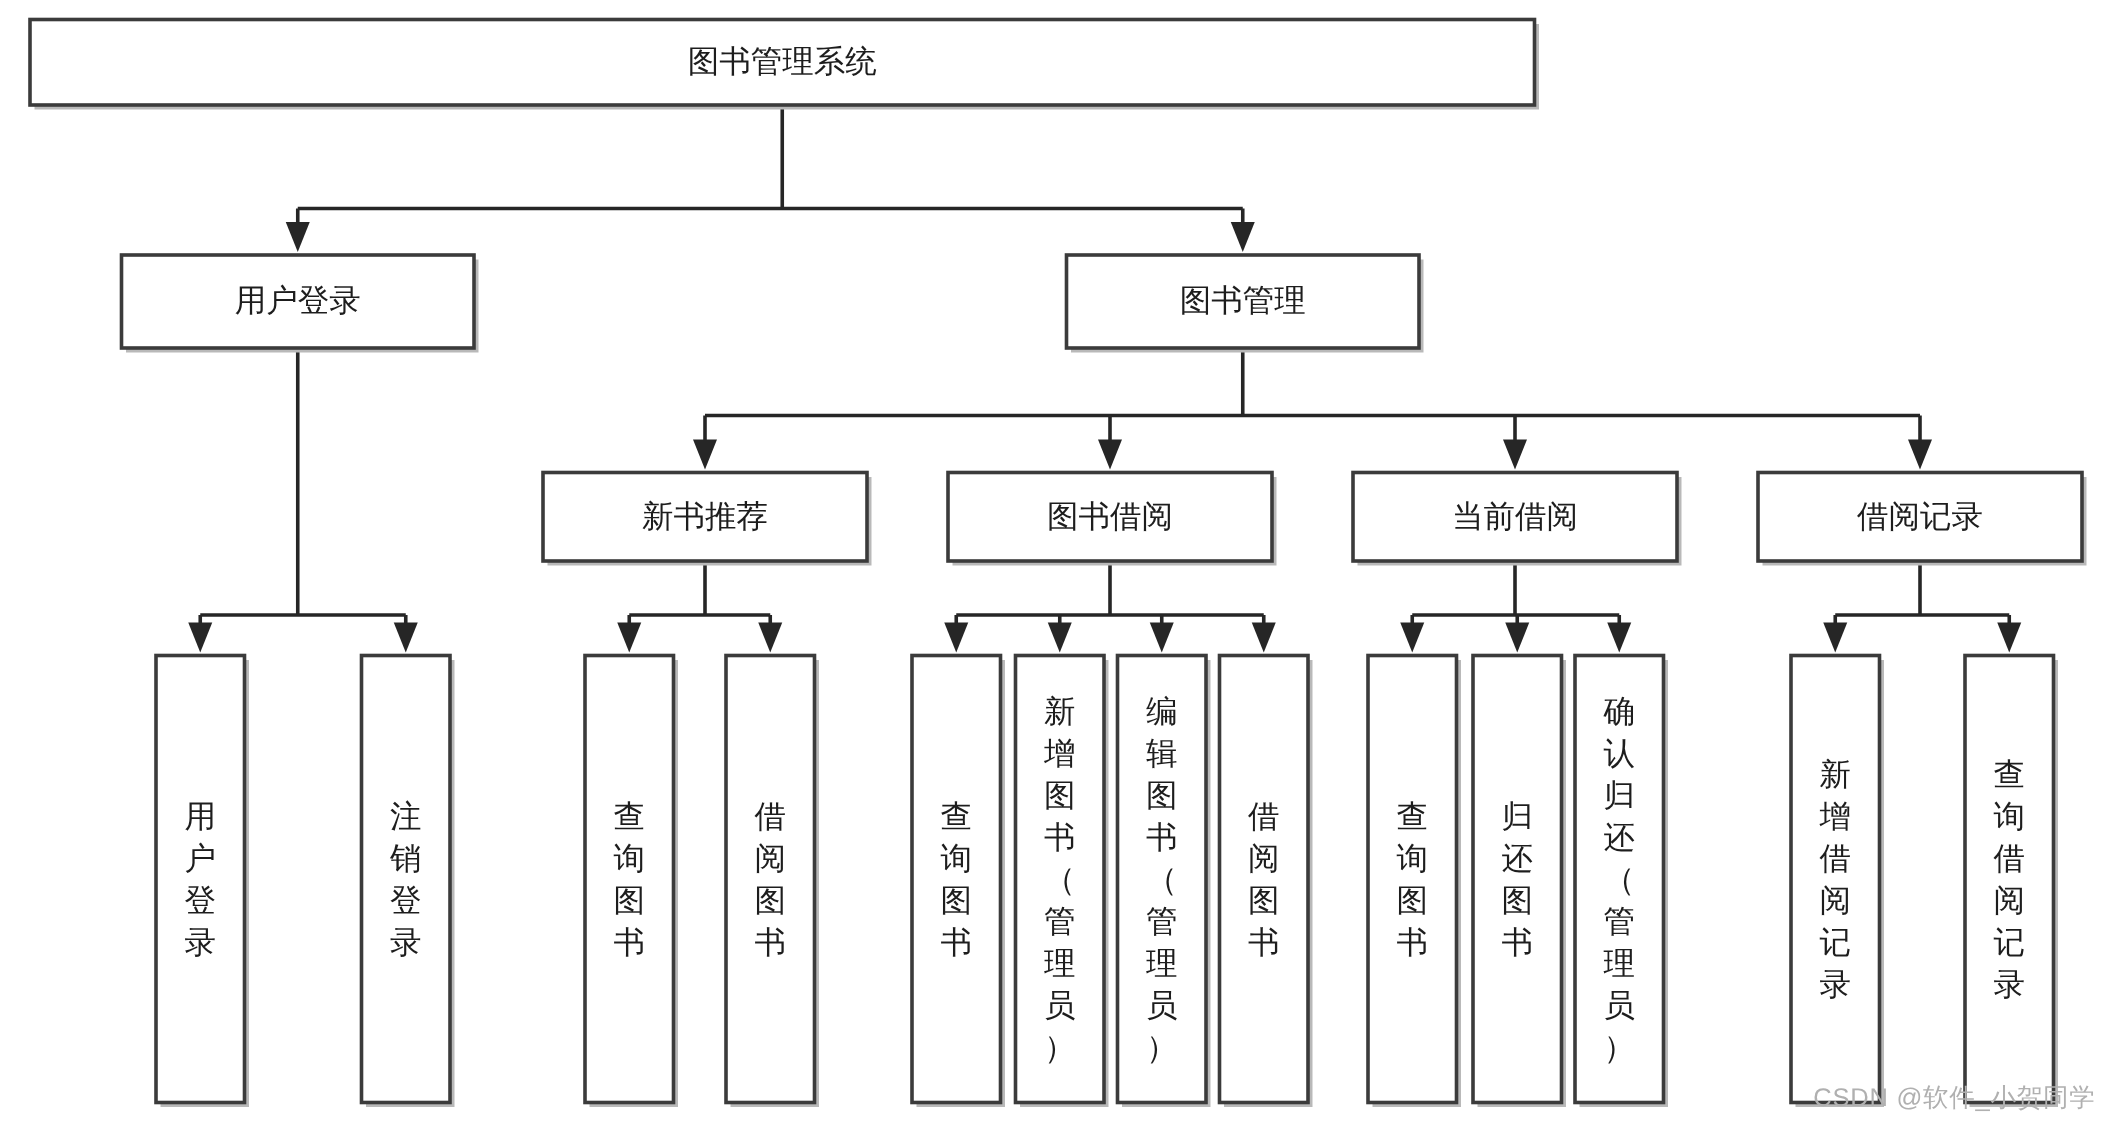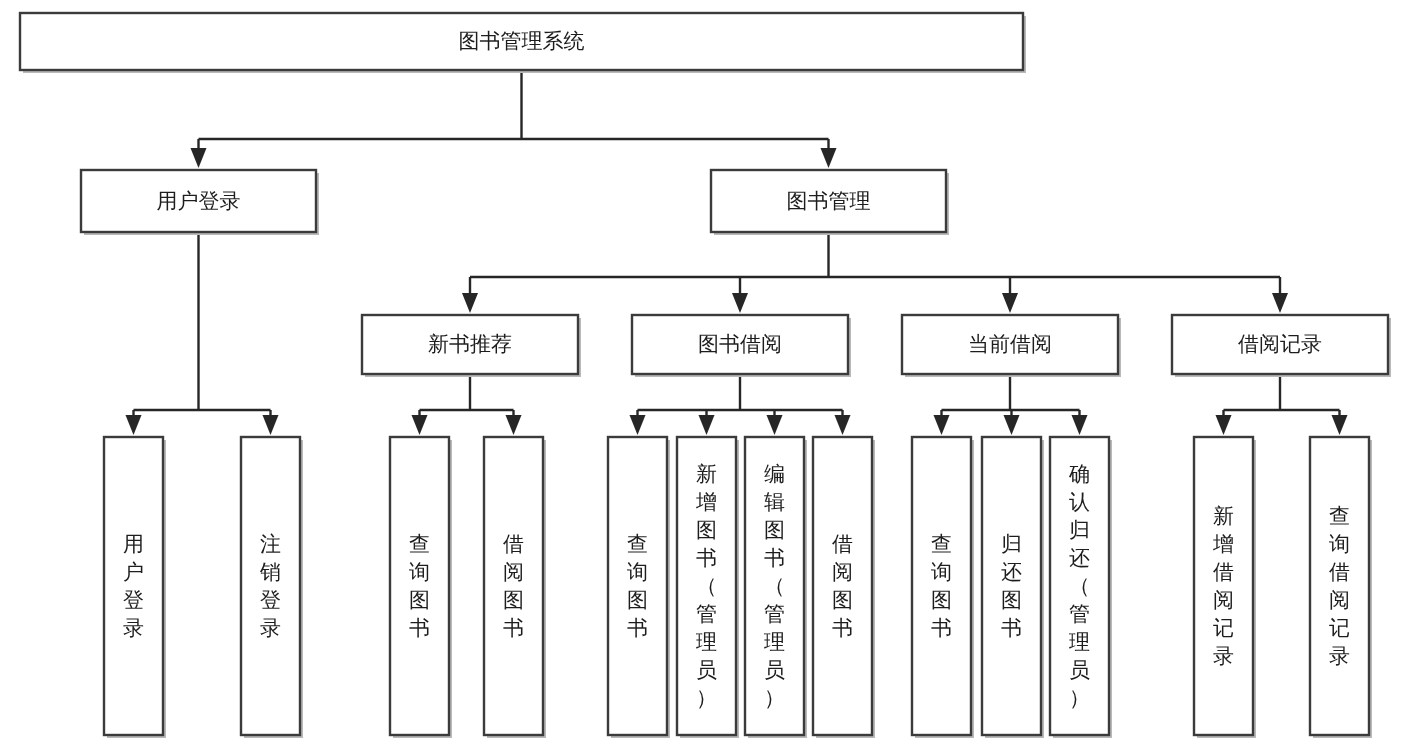--- a/index.html
+++ b/index.html
@@ -266,13 +266,14 @@
           <rect class="node-rect" x="1194" y="437" width="59" height="298"></rect>
           <text class="node-label-v" x="1223.5" y="523"><tspan x="1223.5" dy="0">新</tspan><tspan x="1223.5" dy="28">增</tspan><tspan x="1223.5" dy="28">借</tspan><tspan x="1223.5" dy="28">阅</tspan><tspan x="1223.5" dy="28">记</tspan><tspan x="1223.5" dy="28">录</tspan></text>
         </g>
         <g>
           <rect class="node-shadow" x="1313" y="440" width="59" height="298"></rect>
           <rect class="node-rect" x="1310" y="437" width="59" height="298"></rect>
           <text class="node-label-v" x="1339.5" y="523"><tspan x="1339.5" dy="0">查</tspan><tspan x="1339.5" dy="28">询</tspan><tspan x="1339.5" dy="28">借</tspan><tspan x="1339.5" dy="28">阅</tspan><tspan x="1339.5" dy="28">记</tspan><tspan x="1339.5" dy="28">录</tspan></text>
         </g>
       </g>
   </svg>
+  <div class="watermark">CSDN @软件_小贺同学</div>
 </div>
 
 </body></html>

